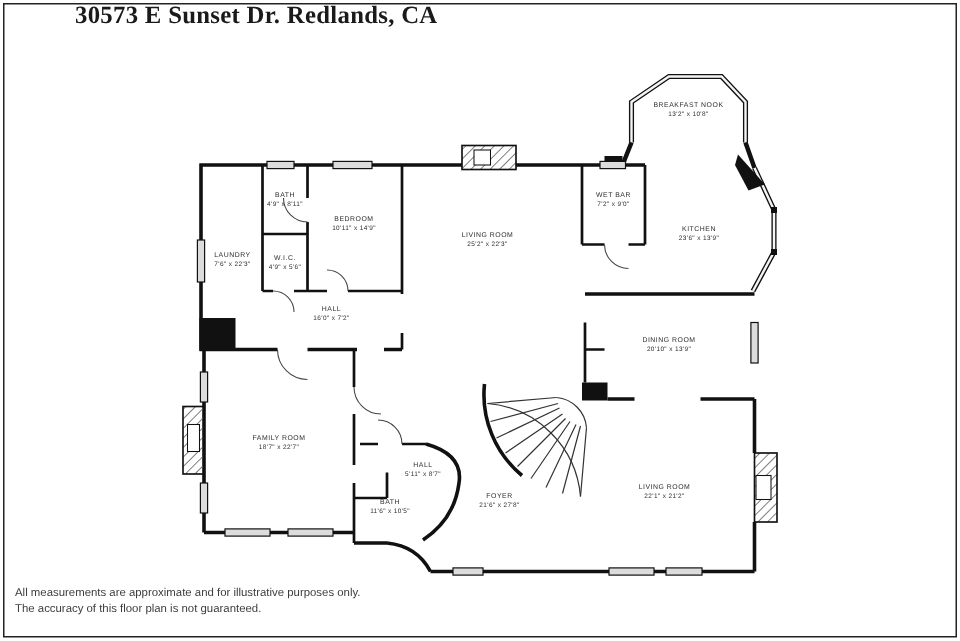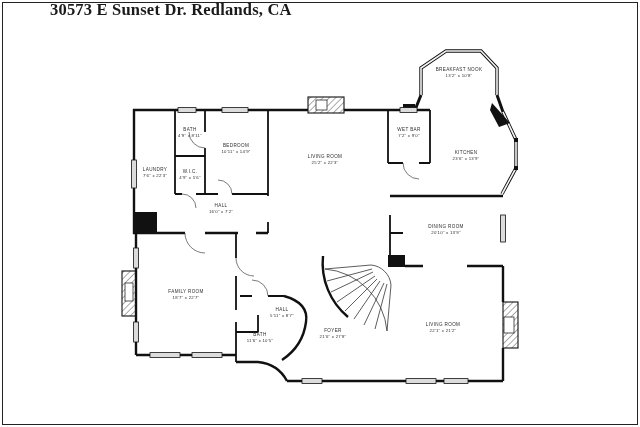--- a/index.html
+++ b/index.html
@@ -145,15 +145,17 @@
     <text class="rname" x="260" y="336">BATH</text>
     <text class="rdims" x="260" y="342">11'6" x 10'5"</text>
     <text class="rname" x="333" y="332">FOYER</text>
     <text class="rdims" x="333" y="338">21'6" x 27'8"</text>
     <text class="rname" x="443" y="326">LIVING ROOM</text>
     <text class="rdims" x="443" y="332">22'1" x 21'2"</text>
   </g>
 </svg>
 
 <div class="disclaimer">
+  <div>All measurements are approximate and for illustrative purposes only.</div>
+  <div>The accuracy of this floor plan is not guaranteed.</div>
 </div>
 
 <div class="frame"></div>
 
 </body></html>

